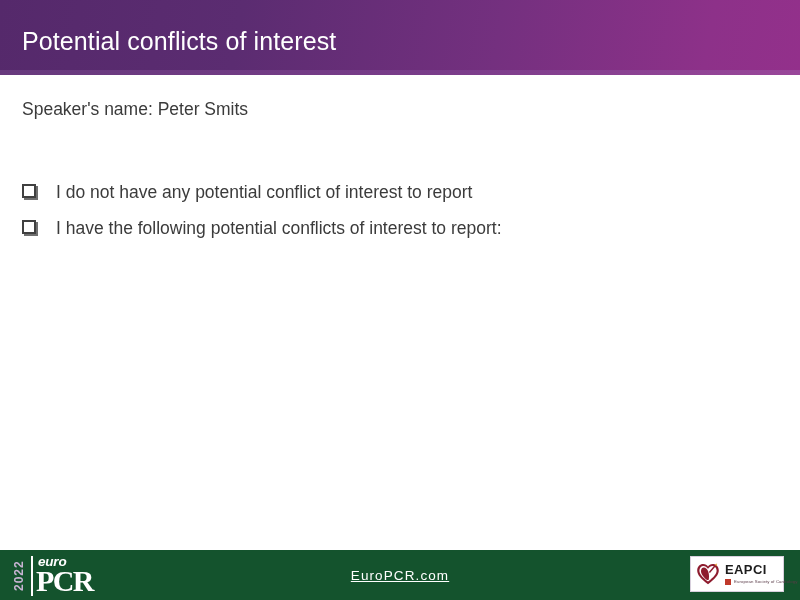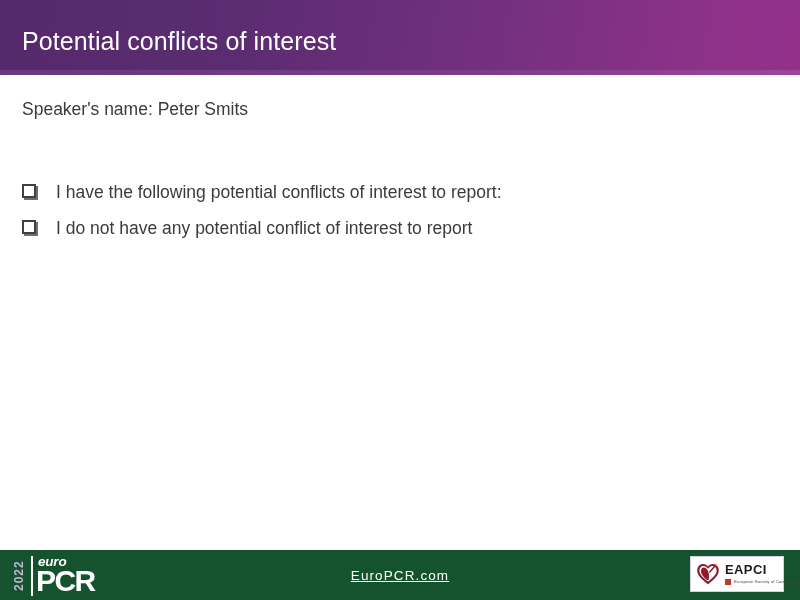--- a/index.html
+++ b/index.html
@@ -157,20 +157,21 @@
   }
   .logo-pcr {
     position: absolute;
     left: 26px;
     top: 13px;
     color: #ffffff;
     font-size: 30px;
     font-weight: 700;
     letter-spacing: -1.6px;
     line-height: 32px;
+    font-family: Liberation Serif, serif;
   }
 
   .footer-url {
     position: absolute;
     left: 0;
     top: 0;
     width: 800px;
     height: 50px;
     display: flex;
     align-items: center;
@@ -245,26 +246,26 @@
   </div>
 
   <div class="body-area">
 
     <div class="speaker-line">Speaker's name: Peter Smits</div>
 
     <div class="options">
 
       <div class="option-row">
         <span class="checkbox-glyph"></span>
-        <span class="option-text">I have the following potential conflicts of interest to report:</span>
+        <span class="option-text">I do not have any potential conflict of interest to report</span>
       </div>
 
       <div class="option-row">
         <span class="checkbox-glyph"></span>
-        <span class="option-text">I do not have any potential conflict of interest to report</span>
+        <span class="option-text">I have the following potential conflicts of interest to report:</span>
       </div>
 
     </div>
   </div>
 
   <div class="footer">
 
     <div class="logo-europcr">
       <div class="logo-year">2022</div>
       <div class="logo-divider"></div>

